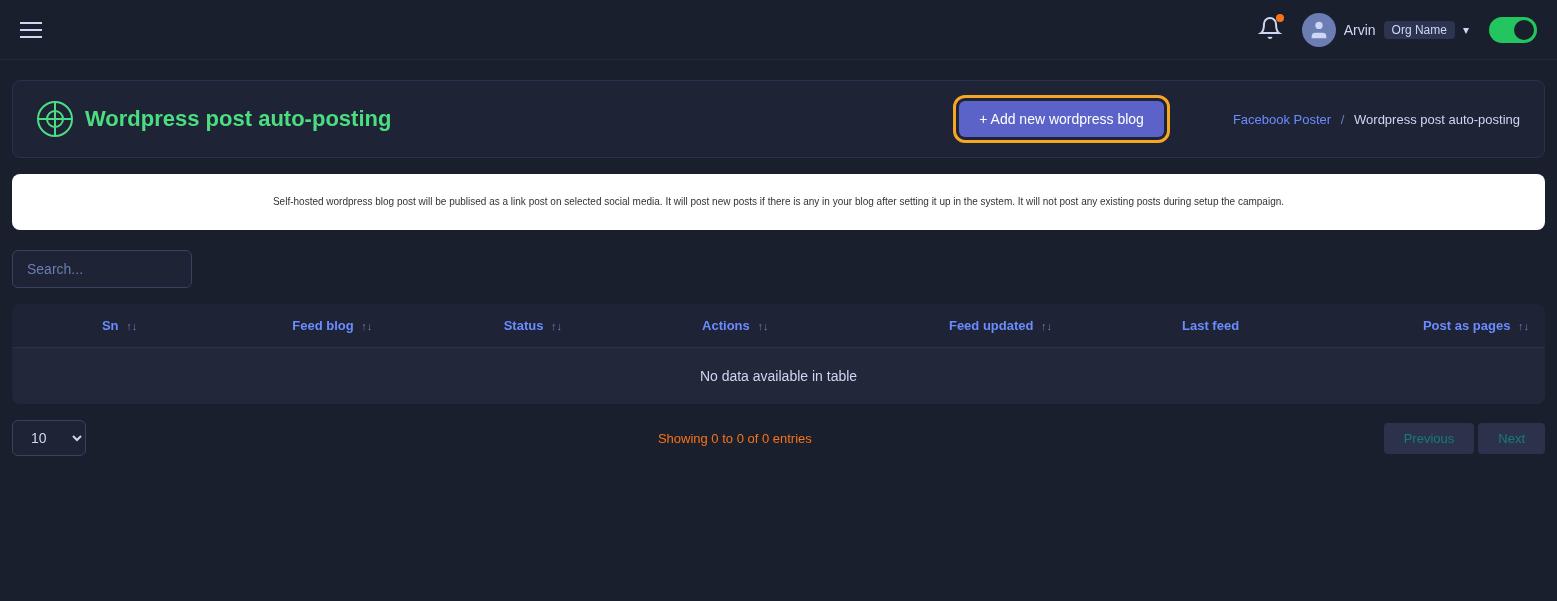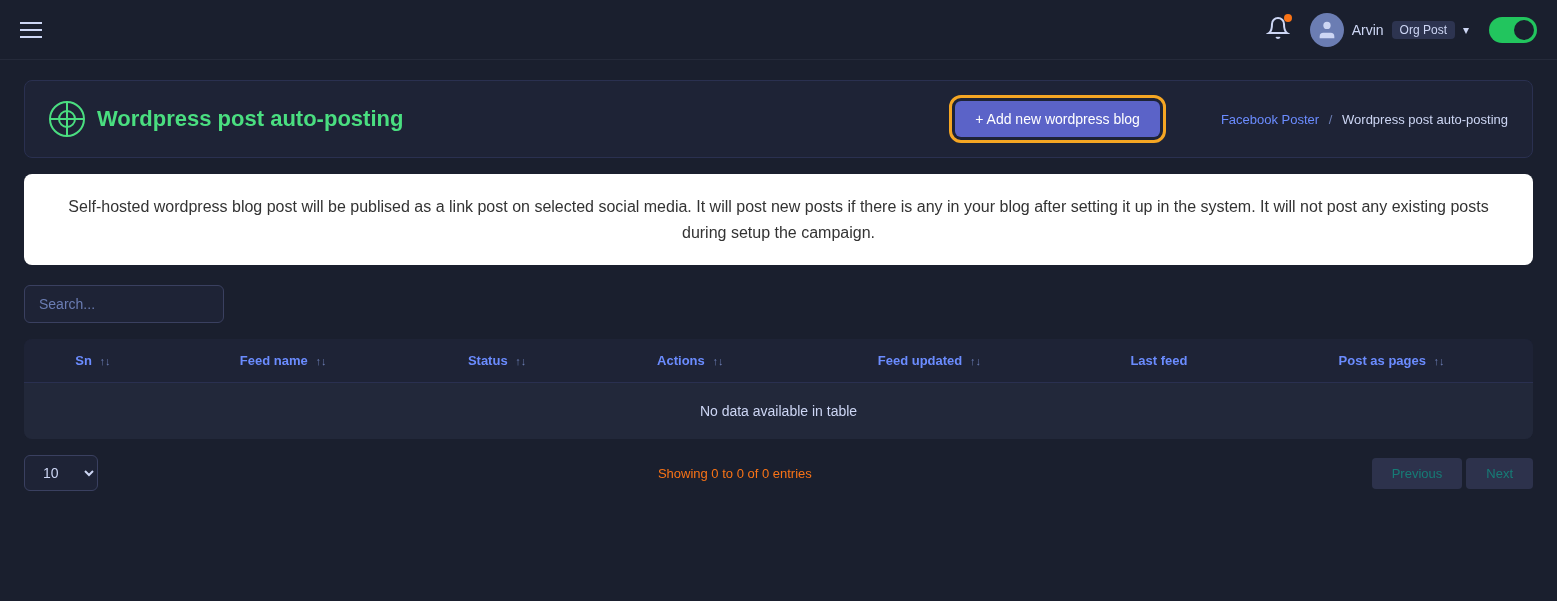--- a/index.html
+++ b/index.html
@@ -113,21 +113,21 @@
       position: absolute;
       right: 3px;
       width: 20px;
       height: 20px;
       background: #1a1f2e;
       border-radius: 50%;
     }
 
     
     .main-content {
-      padding: 20px 24px;
+      padding: 20px 12px;
     }
 
     
     .page-header {
       background: #1e2336;
       border: 1px solid #2a3050;
       border-radius: 8px;
       padding: 20px 24px;
       display: flex;
       align-items: center;
@@ -144,21 +144,21 @@
       height: 36px;
     }
     .page-title {
       font-size: 22px;
       font-weight: 600;
       color: #4ade80;
     }
     .header-right {
       display: flex;
       align-items: center;
-      gap: 24px;
+      gap: 32px;
     }
     .add-btn {
       background: #5b63c8;
       color: #fff;
       border: none;
       border-radius: 6px;
       padding: 10px 20px;
       font-size: 14px;
       cursor: pointer;
       display: flex;
@@ -181,56 +181,56 @@
       color: #6b7db3;
     }
 
     
     .info-banner {
       background: #fff;
       color: #333;
       border-radius: 8px;
       padding: 20px 40px;
       text-align: center;
-      font-size: 16px;
+      font-size: 10px;
       line-height: 1.6;
       margin-bottom: 20px;
     }
 
     
     .search-area {
       margin-bottom: 16px;
     }
     .search-input {
       background: #1e2336;
       border: 1px solid #3a4060;
       color: #cdd6f4;
       border-radius: 6px;
       padding: 10px 14px;
       font-size: 14px;
-      width: 200px;
+      width: 180px;
     }
     .search-input::placeholder { color: #6b7db3; }
 
     
     .table-container {
       background: #1e2336;
       border-radius: 8px;
       overflow: hidden;
     }
     table {
       width: 100%;
       border-collapse: collapse;
     }
     thead tr {
       background: #1e2336;
     }
     thead th {
       padding: 14px 16px;
-      text-align: center;
+      text-align: right;
       font-size: 13px;
       font-weight: 600;
       color: #6b8cff;
       border-bottom: 1px solid #2a3050;
       white-space: nowrap;
     }
     thead th .sort-icon {
       display: inline-block;
       margin-left: 4px;
       color: #6b7db3;
@@ -307,21 +307,21 @@
       <span class="bell-dot"></span>
     </div>
     <div class="user-area">
       <div class="user-avatar">
         <svg viewBox="0 0 24 24">
           <path d="M20 21v-2a4 4 0 0 0-4-4H8a4 4 0 0 0-4 4v2"></path>
           <circle cx="12" cy="7" r="4"></circle>
         </svg>
       </div>
       <span class="user-name">Arvin</span>
-      <span class="user-org">Org Post</span>
+      <span class="user-org">Org Name</span>
       <span class="chevron-down">▾</span>
     </div>
     <div class="toggle-switch">
       <div class="toggle-knob"></div>
     </div>
   </div>
 </nav>
 
 <div class="main-content">
 
@@ -355,21 +355,21 @@
 
   <div class="table-container">
     <table>
       <thead>
         <tr>
           <th>
             <span>Sn</span>
             <span class="sort-icon">↑↓</span>
           </th>
           <th>
-            <span>Feed name</span>
+            <span>Feed blog</span>
             <span class="sort-icon">↑↓</span>
           </th>
           <th>
             <span>Status</span>
             <span class="sort-icon">↑↓</span>
           </th>
           <th>
             <span>Actions</span>
             <span class="sort-icon">↑↓</span>
           </th>

